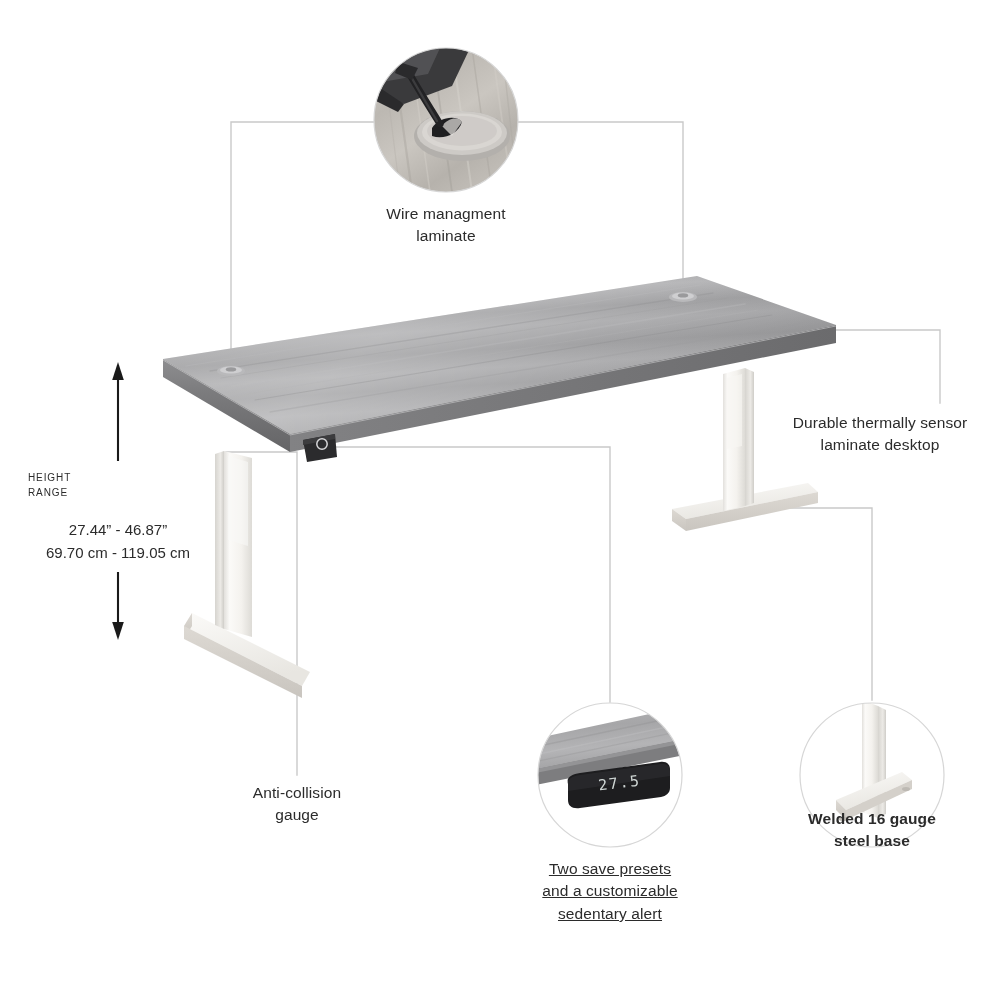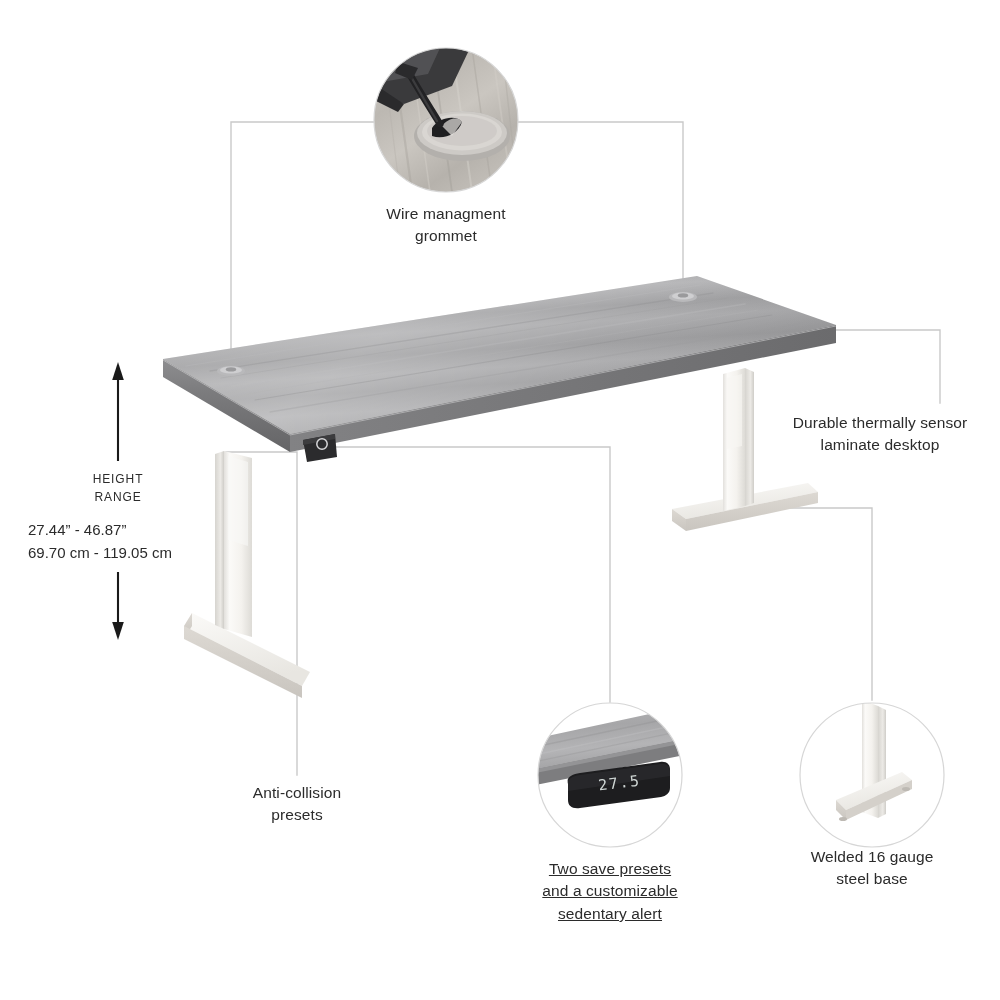--- a/index.html
+++ b/index.html
@@ -30,29 +30,29 @@
     text-align: center;
     color: #2b2b2b;
     font-size: 15.5px;
     line-height: 1.45;
     font-family: "Liberation Sans", sans-serif;
     letter-spacing: 0.1px;
     white-space: pre-line;
   }
   .hr-title {
     position: absolute;
-    text-align: center;
     color: #2b2b2b;
-    font-size: 12px;
+    font-size: 10px;
     line-height: 1.5;
     letter-spacing: 0.9px;
     white-space: pre-line;
   }
   .hr-values {
     position: absolute;
+    text-align: center;
     color: #2b2b2b;
     font-size: 15px;
     line-height: 1.5;
     white-space: pre-line;
   }
 </style>
 </head>
 <body>
 
 <div id="stage">
@@ -295,33 +295,33 @@
         <polygon points="846,810 912,780 912,789 846,820" fill="#d4d0ca"></polygon>
 
         <ellipse cx="843" cy="819" rx="4" ry="2" fill="#bdb9b3"></ellipse>
         <ellipse cx="906" cy="789" rx="4" ry="2" fill="#bdb9b3"></ellipse>
       </g>
       <circle cx="872" cy="775" r="72" fill="none" stroke="#d6d6d6" stroke-width="1.2"></circle>
     </g>
   </svg>
 
   <div class="callout-label" style="left:346px; top:203px; width:200px;">Wire managment
-grommet</div>
+laminate</div>
 
   <div class="callout-label" style="left:780px; top:412px; width:200px;">Durable thermally sensor
 laminate desktop</div>
 
   <div class="callout-label" style="left:207px; top:782px; width:180px;">Anti-collision
-presets</div>
+gauge</div>
 
   <div class="callout-label" style="left:520px; top:858px; width:180px;text-decoration:underline;">Two save presets
 and a customizable
 sedentary alert</div>
 
-  <div class="callout-label" style="left:782px; top:846px; width:180px;">Welded 16 gauge
+  <div class="callout-label" style="left:782px; top:808px; width:180px;font-weight:bold;">Welded 16 gauge
 steel base</div>
 
   <div class="hr-title" style="left:28px; top:470px; width:180px;">HEIGHT
 RANGE</div>
 
   <div class="hr-values" style="left:28px; top:519px; width:180px;">27.44” - 46.87”
 69.70 cm - 119.05 cm</div>
 
 </div>
 

